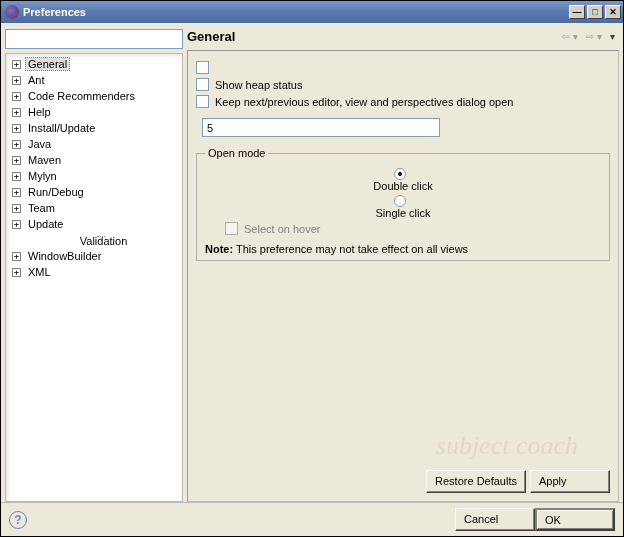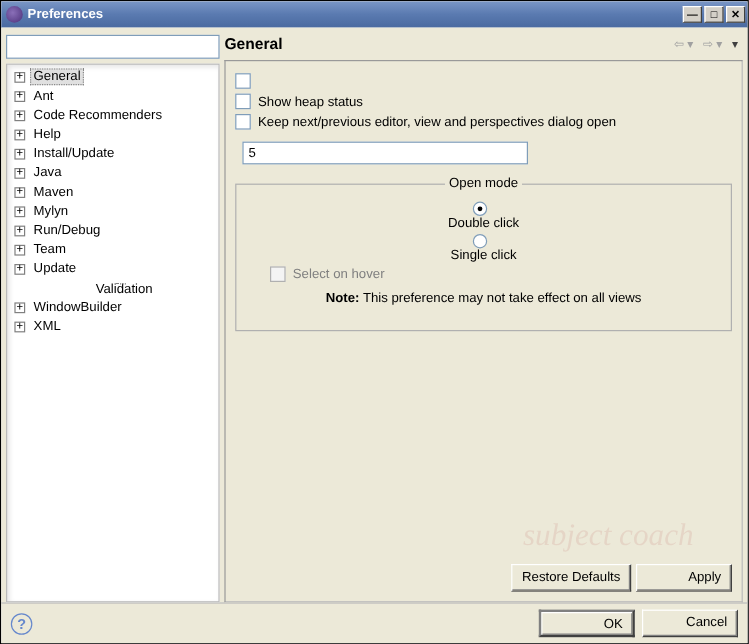--- a/index.html
+++ b/index.html
@@ -146,23 +146,22 @@
   width: 238px;
   height: 19px;
   border: 1px solid #7f9db9;
   background: #fff;
   font-size: 11px;
   padding: 2px 4px;
   margin-left: 6px;
 }
 fieldset.openmode {
   border: 1px solid #b0b0b0;
-  padding: 6px 8px 20px 8px;
+  padding: 6px 8px 5px 8px;
   margin: 4px 0 0 0;
-  text-align: center;
 }
 fieldset.openmode legend { padding: 0 3px; }
 .radio-row { display: flex; align-items: center; margin: 3px 0; flex-direction: column; }
 .radio {
   width: 12px; height: 12px;
   border: 1px solid #7f9db9;
   border-radius: 50%;
   background: #fff;
   margin-right: 6px;
   display: inline-flex;
@@ -188,21 +187,21 @@
 }
 .btn {
   min-width: 80px;
   height: 23px;
   background: #ece9d8;
   border: 1px solid #404040;
   border-top-color: #fff;
   border-left-color: #fff;
   box-shadow: inset -1px -1px 0 #808080;
   font-size: 11px;
-  text-align: right;
+  text-align: left;
   line-height: 20px;
   padding: 0 8px;
 }
 .bottom-bar {
   height: 34px;
   background: #ece9d8;
   border-top: 1px solid #bababa;
   display: flex;
   align-items: center;
   padding: 0 8px;
@@ -361,15 +360,15 @@
         <div class="btn">Apply</div>
       </div>
       <div class="watermark">subject coach</div>
     </div>
   </div>
 </div>
 
 <div class="bottom-bar">
   <span class="help-icon">?</span>
   <span class="spacer"></span>
+  <div class="btn" style="margin-left:6px">Cancel</div>
   <div class="btn default">OK</div>
-  <div class="btn" style="margin-left:6px">Cancel</div>
 </div>
 
 </body></html>

